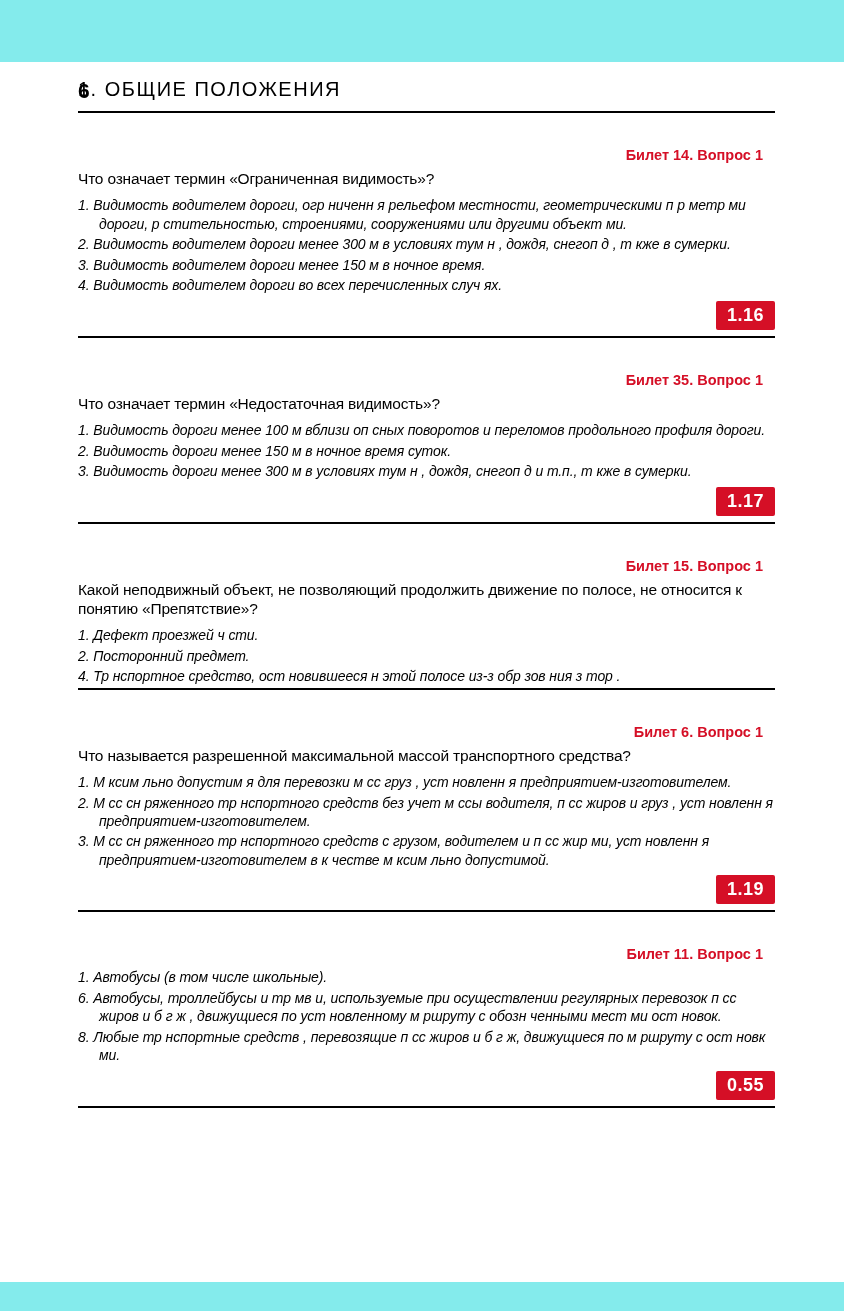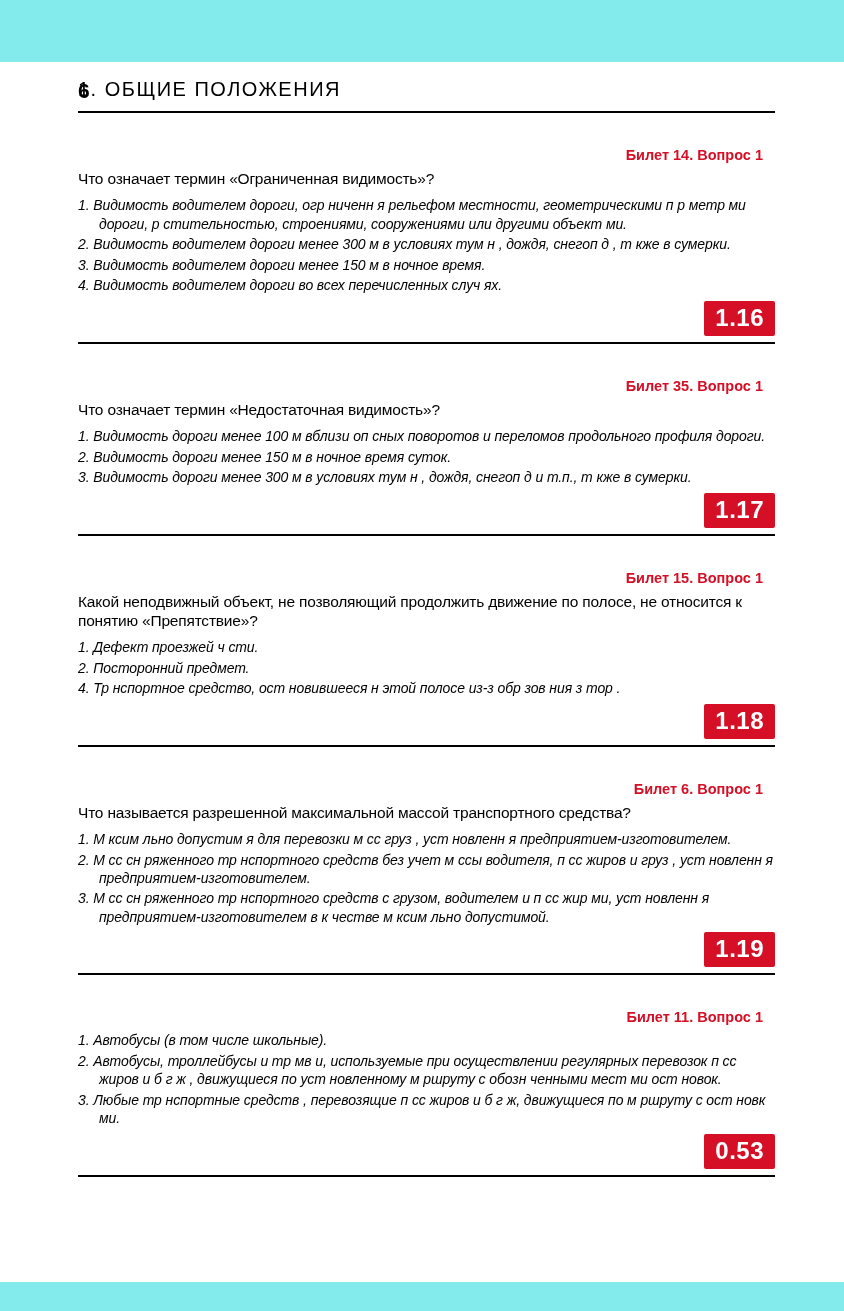--- a/index.html
+++ b/index.html
@@ -73,21 +73,21 @@
   }
   .badge-row {
     text-align: right;
     margin: 6px 0 6px;
   }
   .badge {
     display: inline-block;
     background: var(--red, #d50f26);
     color: #fff;
     font-weight: bold;
-    font-size: 24px;
+    font-size: 18px;
     line-height: 1;
     padding: 5px 11px 6px;
     border-radius: 2px;
     letter-spacing: 0.5px;
   }
   .rule {
     border: none;
     border-top: 2px solid #000;
     height: 0;
     margin: 0;
@@ -132,45 +132,42 @@
       </div>
       <hr class="rule">
     </section>
 
     <section>
       <div class="ticket">Билет 15. Вопрос 1</div>
       <h2 class="question">Какой неподвижный объект, не позволяющий продолжить движение по полосе, не относится к понятию «Препятствие»?</h2>
       <p class="option">1. Дефект проезжей ч сти.</p>
       <p class="option">2. Посторонний предмет.</p>
       <p class="option">4. Тр нспортное средство, ост новившееся н  этой полосе из-з  обр зов ния з тор .</p>
-      <div class="badge-row">
-        <span class="badge">1.18</span>
-      </div>
       <hr class="rule">
     </section>
 
     <section>
       <div class="ticket">Билет 6. Вопрос 1</div>
       <h2 class="question">Что называется разрешенной максимальной массой транспортного средства?</h2>
       <p class="option">1. М ксим льно допустим я для перевозки м сс  груз , уст новленн я предприятием-изготовителем.</p>
       <p class="option">2. М сс  сн ряженного тр нспортного средств  без учет  м ссы водителя, п сс жиров и груз , уст новленн я предприятием-изготовителем.</p>
       <p class="option">3. М сс  сн ряженного тр нспортного средств  с грузом, водителем и п сс жир ми, уст новленн я предприятием-изготовителем в к честве м ксим льно допустимой.</p>
       <div class="badge-row">
         <span class="badge">1.19</span>
       </div>
       <hr class="rule">
     </section>
 
     <section>
       <div class="ticket">Билет 11. Вопрос 1</div>
       <p class="option">1. Автобусы (в том числе школьные).</p>
-      <p class="option">2. Автобусы, троллейбусы и тр мв и, используемые при осуществлении регулярных перевозок п сс жиров и б г ж , движущиеся по уст новленному м ршруту с обозн ченными мест ми ост новок.</p>
-      <p class="option">3. Любые тр нспортные средств , перевозящие п сс жиров и б г ж, движущиеся по м ршруту с ост новк ми.</p>
+      <p class="option">6. Автобусы, троллейбусы и тр мв и, используемые при осуществлении регулярных перевозок п сс жиров и б г ж , движущиеся по уст новленному м ршруту с обозн ченными мест ми ост новок.</p>
+      <p class="option">8. Любые тр нспортные средств , перевозящие п сс жиров и б г ж, движущиеся по м ршруту с ост новк ми.</p>
       <div class="badge-row">
-        <span class="badge">0.53</span>
+        <span class="badge">0.55</span>
       </div>
       <hr class="rule">
     </section>
 
   </div>
 
   <div class="bottombar"></div>
 
 </div>
 

